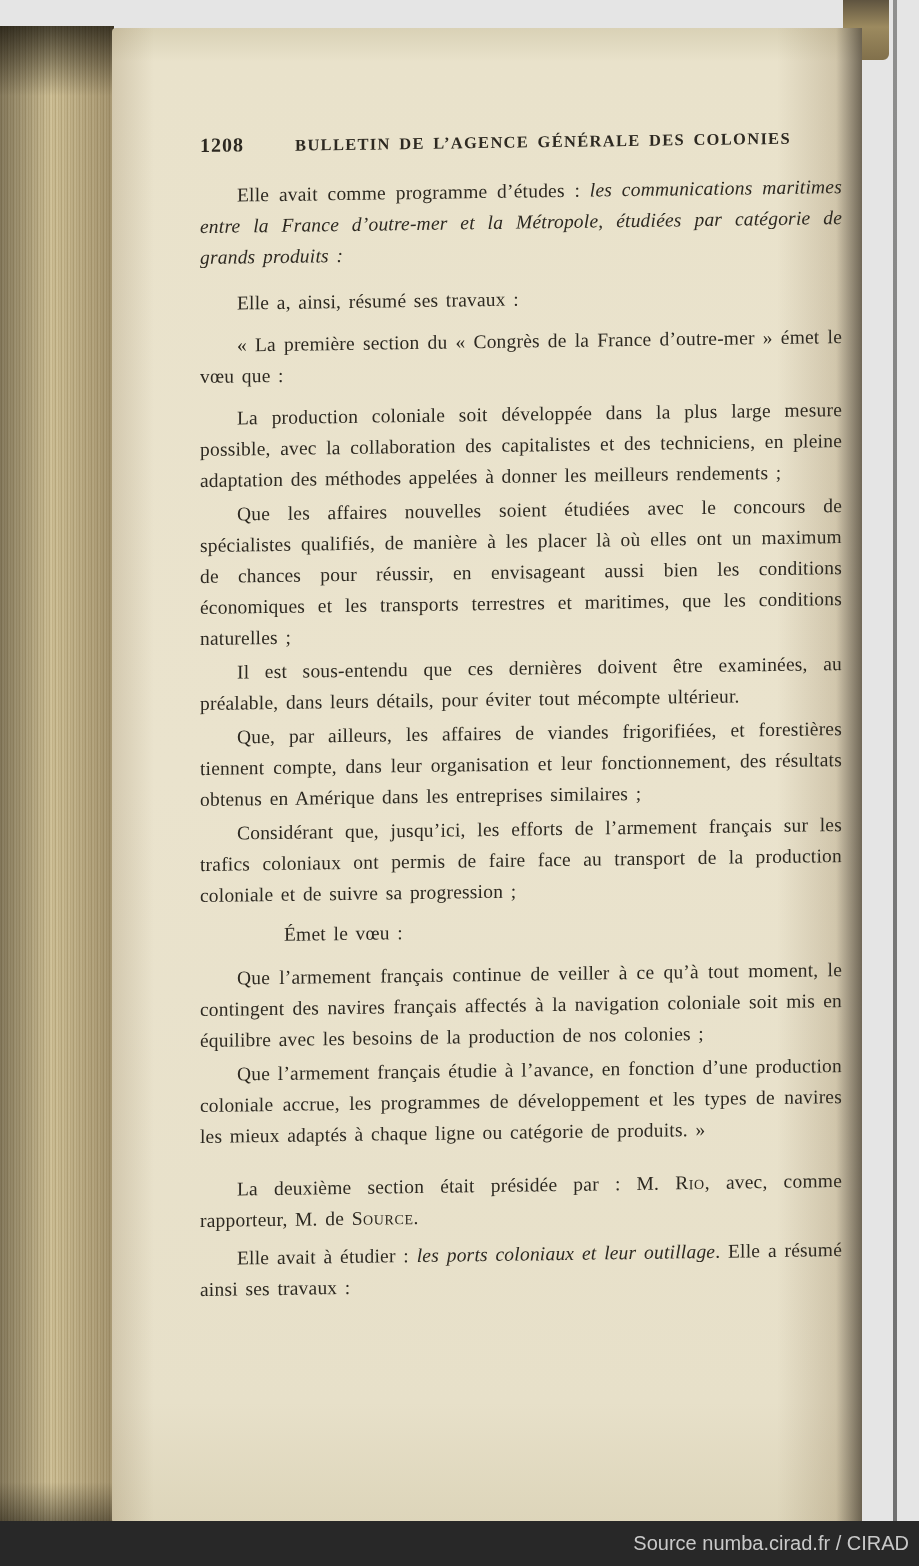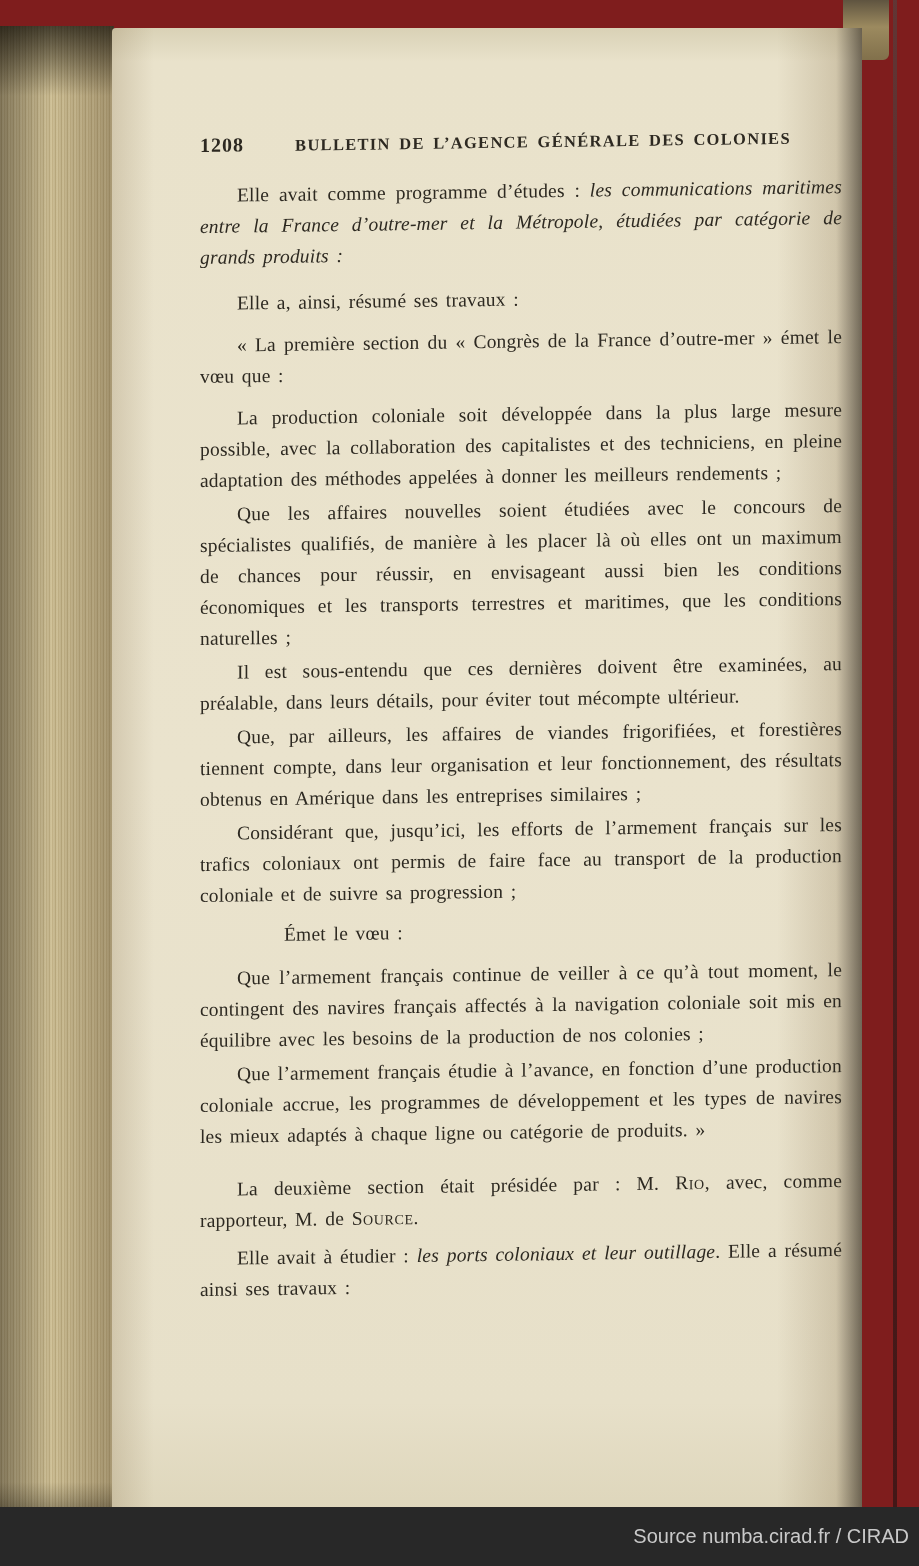--- a/index.html
+++ b/index.html
@@ -3,21 +3,21 @@
 <meta charset="utf-8">
 <style>
   * { margin: 0; padding: 0; box-sizing: border-box; }
   html, body { width: 919px; height: 1566px; }
   body {
     background: #0d0d0c;
     font-family: "Liberation Serif", serif;
     overflow: hidden;
     position: relative;
   }
-  .viewport { position: absolute; inset: 0; background: #7f1d1d; }
+  .viewport { position: absolute; inset: 0; background: #e5e5e5; }
 
   
   .page-edges {
     position: absolute; left: 0; top: 26px; width: 114px; height: 1496px;
     background: repeating-linear-gradient(90deg,
       #cfc199 0px, #b9a97e 1.5px, #d8cba3 3px, #c2b287 4.5px, #cfc199 6px);
   }
   .page-edges::after {
     content: ""; position: absolute; inset: 0;
     background:
@@ -68,21 +68,21 @@
   p.gap-sm { margin-bottom: 7px; }
   p.gap-md { margin-bottom: 11px; }
   p.gap-lg { margin-bottom: 15px; }
   p.gap-xl { margin-bottom: 22px; }
   p.vow { text-indent: 84px; margin: 9px 0 12px 0; }
   em { font-style: italic; }
   .sc { font-variant: small-caps; letter-spacing: 0.6px; }
 
   
   .credit-bar {
-    position: absolute; left: 0; bottom: 0; width: 919px; height: 59px;
+    position: absolute; left: 0; bottom: 0; width: 919px; height: 45px;
     background: #282828;
     display: flex; align-items: center; justify-content: flex-end;
     padding-right: 10px;
     font-family: "Liberation Sans", sans-serif;
     font-size: 20px; color: #c9c9c9;
   }
 </style>
 </head>
 <body>
 

